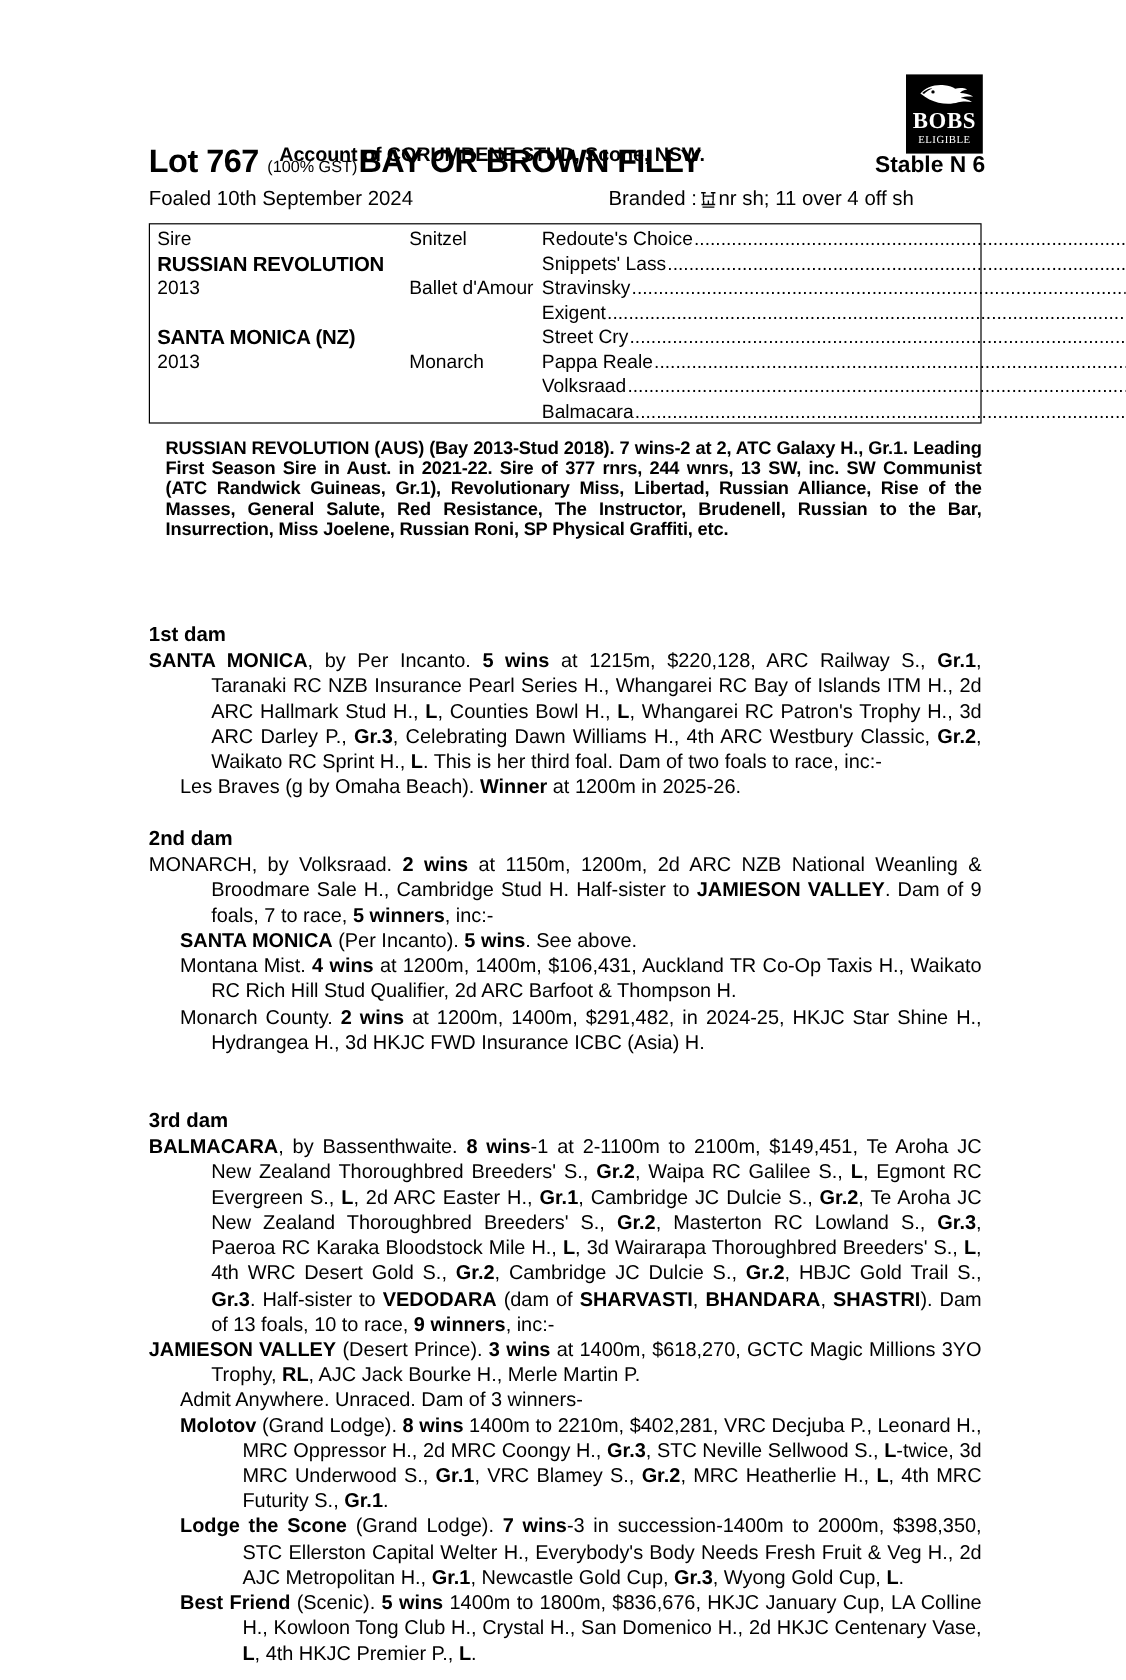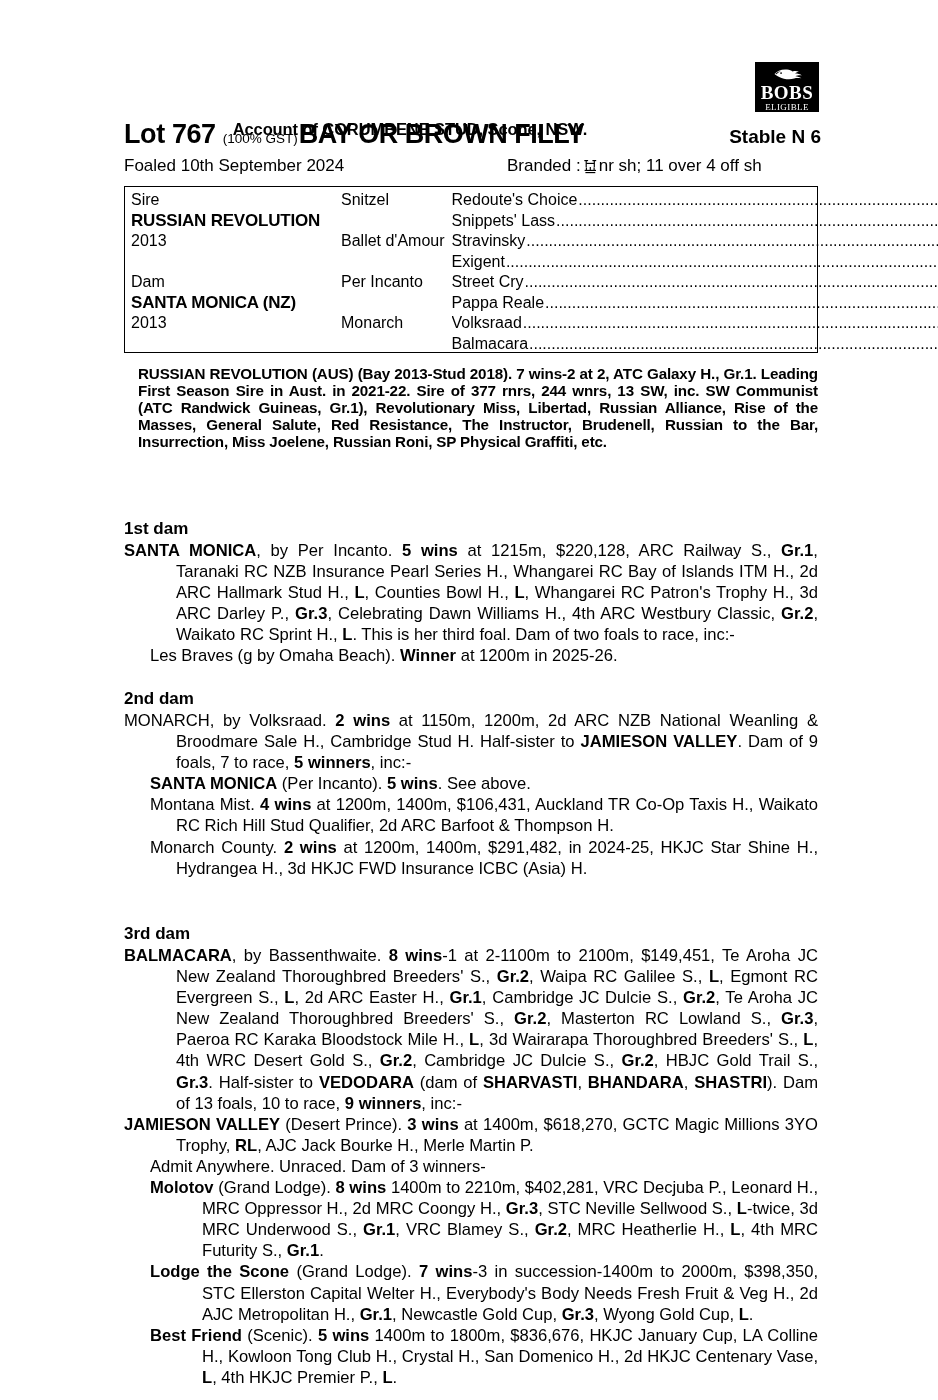--- a/index.html
+++ b/index.html
@@ -23,21 +23,21 @@
     box-sizing: border-box;
     padding: 0;
   }
 
   
   .bobs-logo {
     position: absolute;
     top: 62px;
     left: 755px;
     width: 64px;
-    height: 50px;
+    height: 66px;
     background: #000000;
     display: flex;
     flex-direction: column;
     align-items: center;
     justify-content: flex-start;
     overflow: hidden;
   }
   .bobs-horse {
     margin-top: 5px;
     width: 52px;
@@ -274,24 +274,20 @@
           <span class="c1">RUSSIAN REVOLUTION</span>
           <span></span>
         </div>
         <div class="ped-row">
           <span class="c1">2013</span>
           <span>Ballet d'Amour</span>
         </div>
         <div class="ped-row">
           <span class="c1"></span>
           <span></span>
-        </div>
-        <div class="ped-row">
-          <span class="c1">Dam</span>
-          <span>Per Incanto</span>
         </div>
         <div class="ped-row strong">
           <span class="c1">SANTA MONICA (NZ)</span>
           <span></span>
         </div>
         <div class="ped-row">
           <span class="c1">2013</span>
           <span>Monarch</span>
         </div>
         <div class="ped-row">

